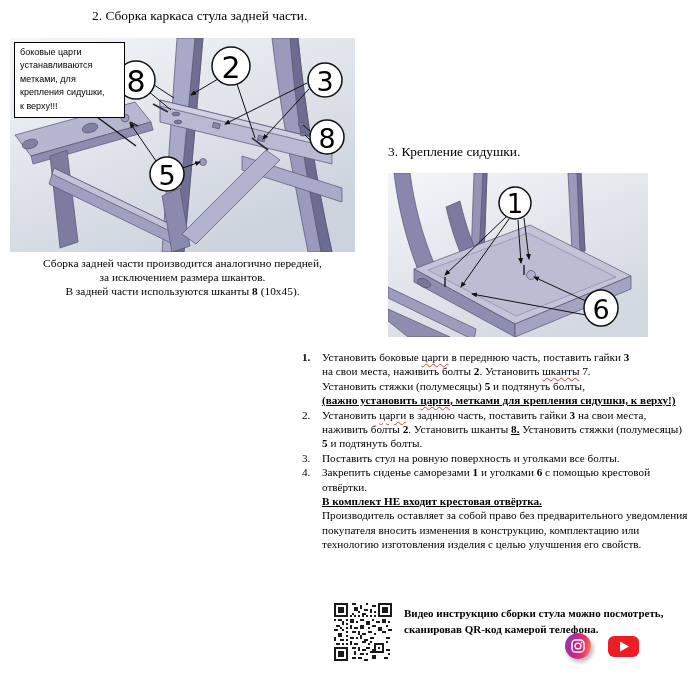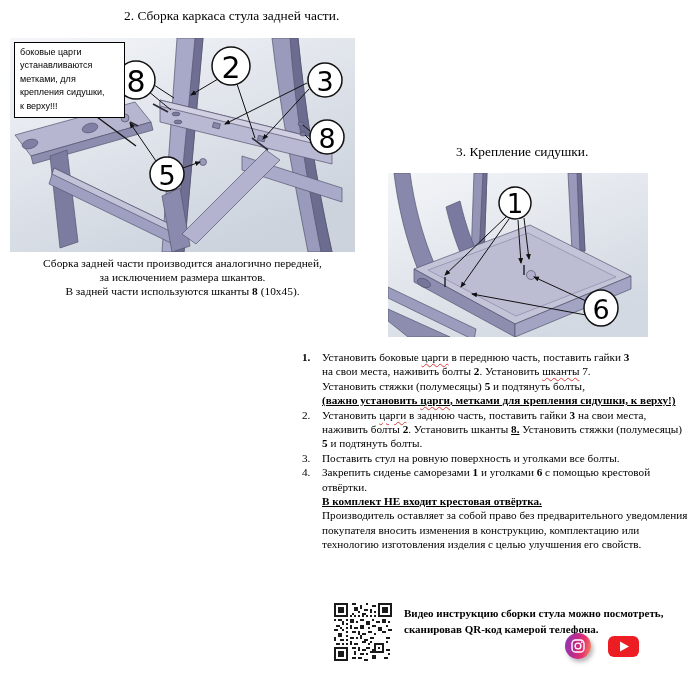--- a/index.html
+++ b/index.html
@@ -1,18 +1,18 @@
 <!DOCTYPE html>
 <html><head>
 <meta charset="utf-8">
 <style>
   html,body{margin:0;padding:0;background:#fff;}
   .page{position:relative;width:700px;height:700px;background:#fff;overflow:hidden;
         font-family:"Liberation Serif",serif;color:#000;}
-  .abs{position:absolute;margin-left:32px;}
+  .abs{position:absolute;}
   .h{font-size:13.4px;white-space:nowrap;}
   .fig{position:absolute;display:block;}
   .notebox{position:absolute;left:14px;top:42px;width:88px;background:#fff;border:1.2px solid #000;
            padding:3px 16px 4px 5px;font-family:"Liberation Sans",sans-serif;font-size:9px;line-height:13.4px;z-index:3;}
   .caption{position:absolute;left:10px;top:256px;width:345px;text-align:center;
            font-size:11.4px;line-height:14px;}
   .steps{position:absolute;left:322px;top:350px;width:378px;font-size:11.2px;}
   .ln{position:relative;height:14.4px;line-height:14.4px;white-space:nowrap;}
   .num{position:absolute;left:-20px;top:0;}
   .b{font-weight:bold;}
@@ -126,21 +126,21 @@
   </svg>
 
   <div class="notebox">боковые царги устанавливаются метками, для крепления сидушки, к верху!!!</div>
 
   <div class="caption">
     <div>Сборка задней части производится аналогично передней,</div>
     <div>за исключением размера шкантов.</div>
     <div><span>В задней части используются шканты </span><span class="b">8</span><span> (10x45).</span></div>
   </div>
 
-  <div class="abs h" style="left:424px;top:144px;text-align:right;">3.   Крепление сидушки.</div>
+  <div class="abs h" style="left:388px;top:144px;text-align:right;">3.   Крепление сидушки.</div>
 
   <svg class="fig" style="left:388px;top:173px;" width="260" height="164" viewBox="0 0 260 164">
     <defs>
       <linearGradient id="bg2" x1="0" y1="0" x2="0.6" y2="1">
         <stop offset="0" stop-color="#f3f5f8"></stop>
           <stop offset="1" stop-color="#d3d9e2"></stop>
       </linearGradient>
       <marker id="ah2" markerWidth="7" markerHeight="7" refX="5" refY="3.5" orient="auto">
         <path d="M0,1 L6,3.5 L0,6 Z" fill="#111"></path>
       </marker>

